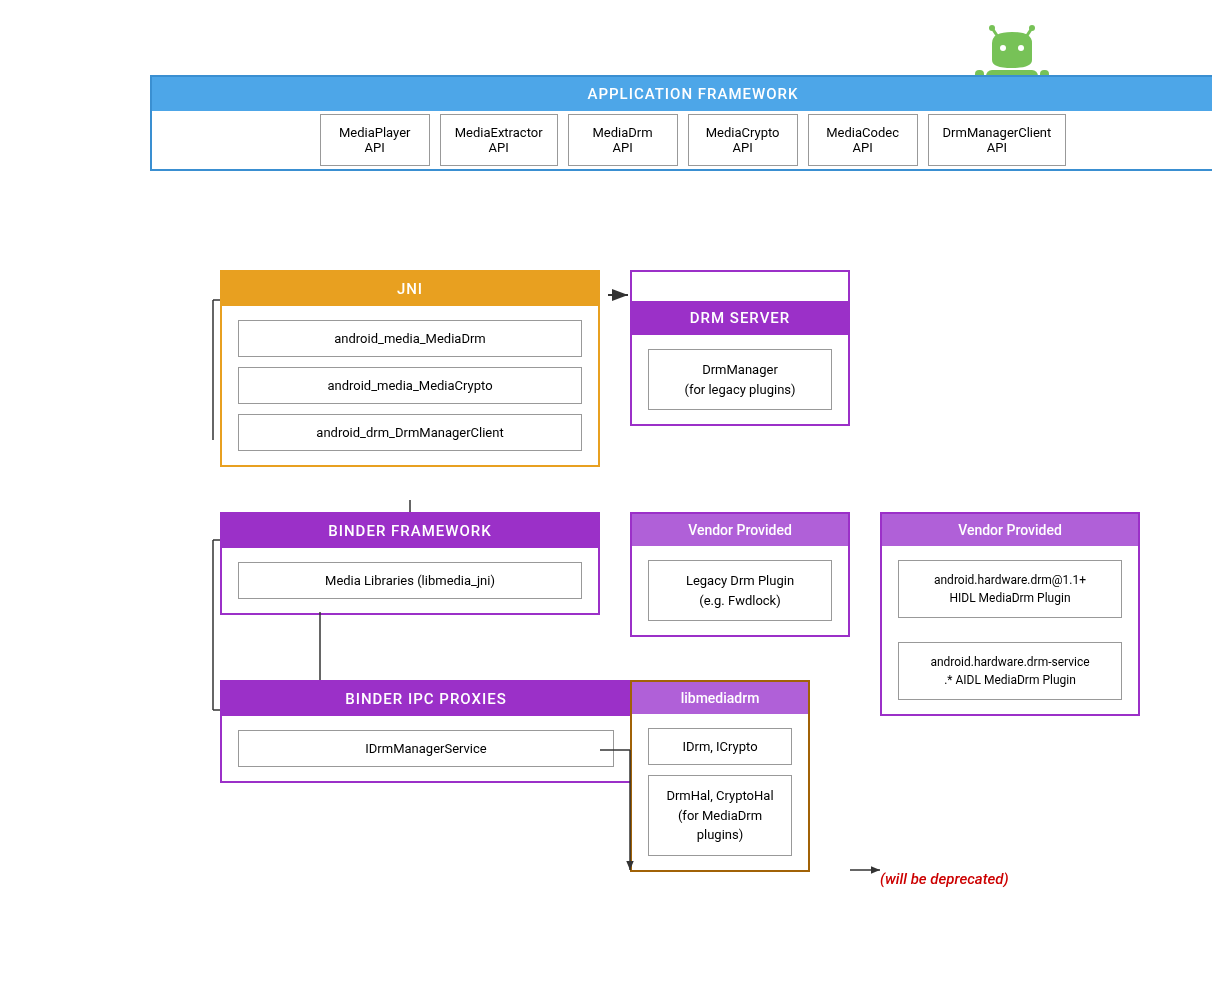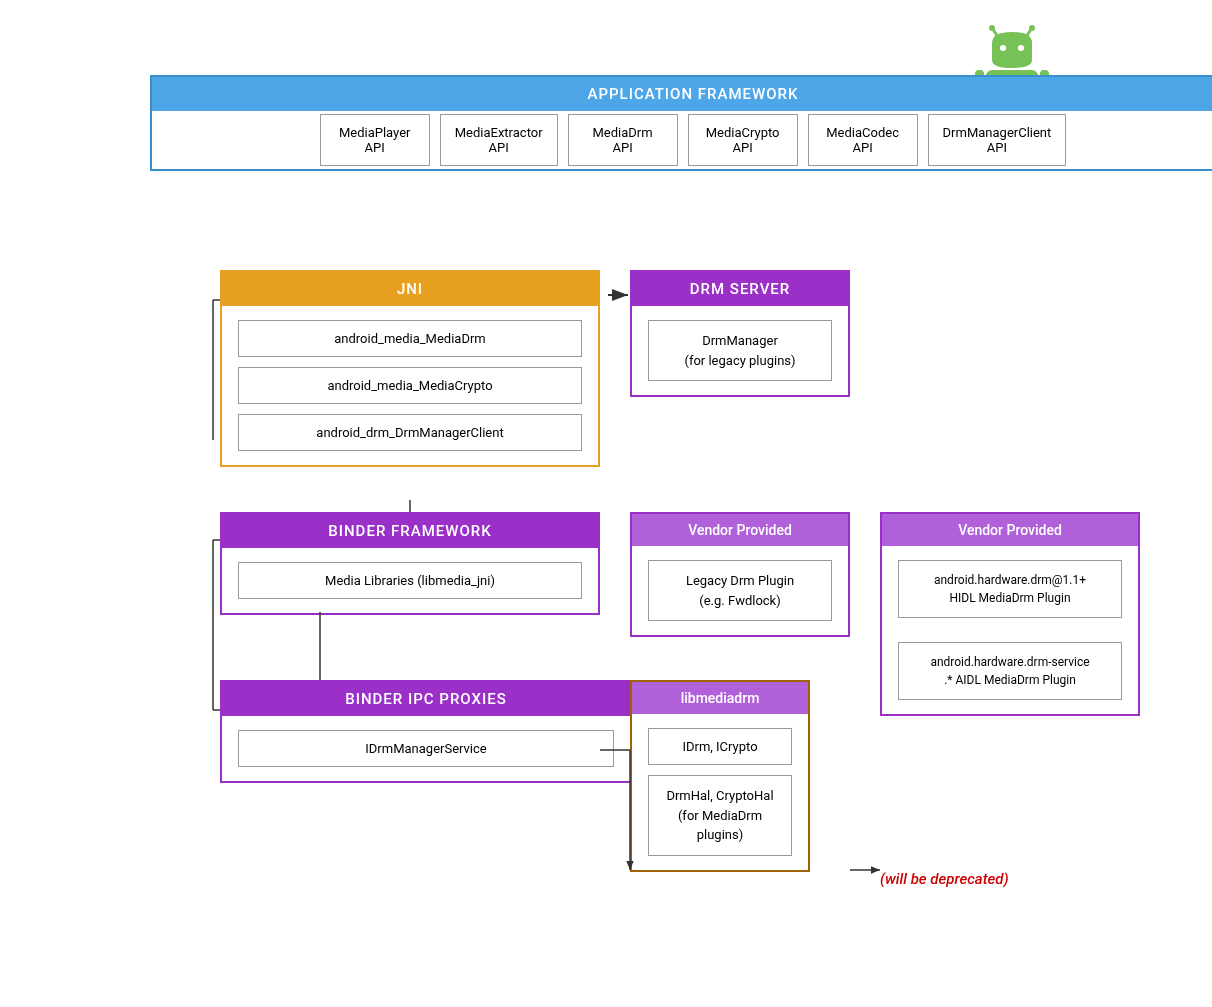--- a/index.html
+++ b/index.html
@@ -158,20 +158,21 @@
     }
 
     .drm-server-header {
       background: #9b30c8;
       color: white;
       text-align: center;
       padding: 8px;
       font-size: 15px;
       font-weight: 500;
       letter-spacing: 1px;
+      margin-top: 29px;
     }
 
     .drm-server-body {
       background: white;
       padding: 14px 16px;
     }
 
     
     .vendor-left-section {
       position: absolute;

